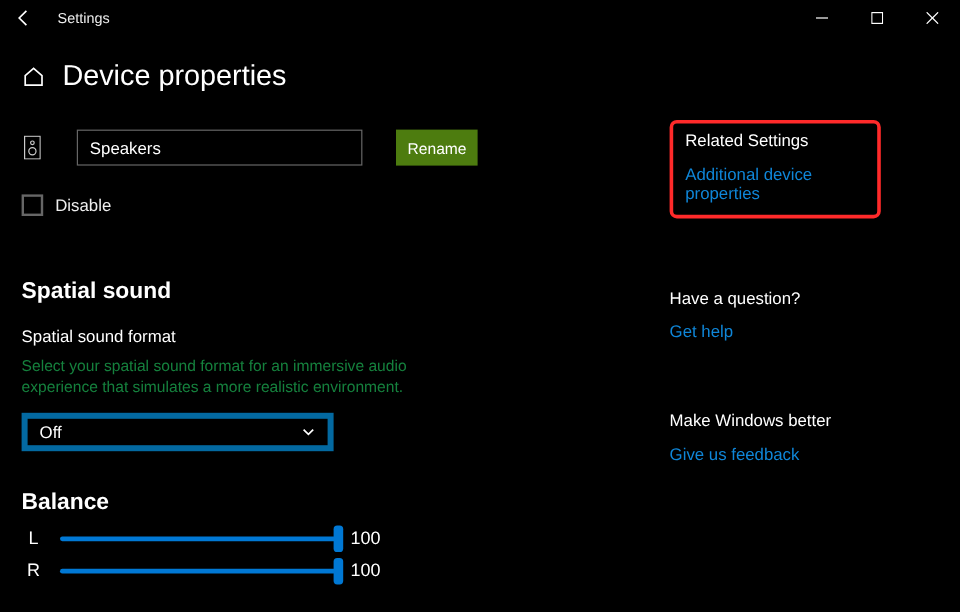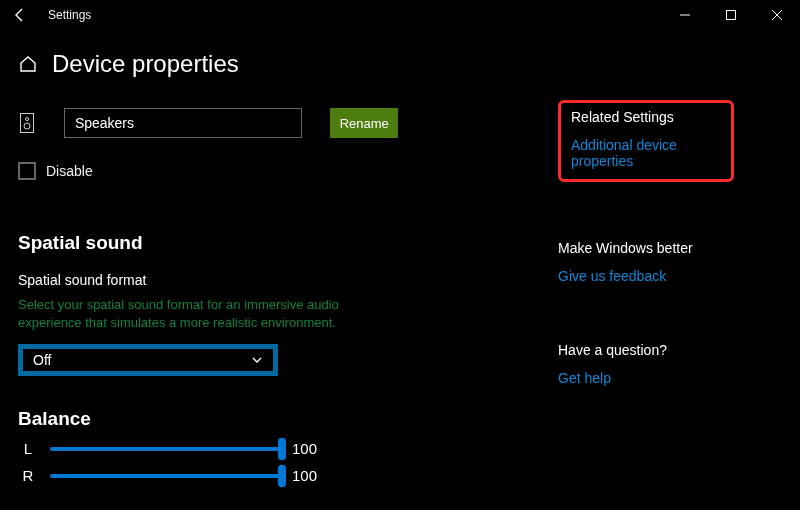--- a/index.html
+++ b/index.html
@@ -126,22 +126,22 @@
         <span class="slider-value">100</span>
       </div>
     </div>
 
     <div class="right">
       <div class="highlight-box">
         <div class="right-heading">Related Settings</div>
         <a class="right-link">Additional device properties</a>
       </div>
       <div class="right-group">
+        <div class="right-heading">Have a question?</div>
+        <a class="right-link">Get help</a>
+      </div>
+      <div class="right-group">
         <div class="right-heading">Make Windows better</div>
         <a class="right-link">Give us feedback</a>
-      </div>
-      <div class="right-group">
-        <div class="right-heading">Have a question?</div>
-        <a class="right-link">Get help</a>
       </div>
     </div>
   </div>
 </div>
 
 </body></html>

